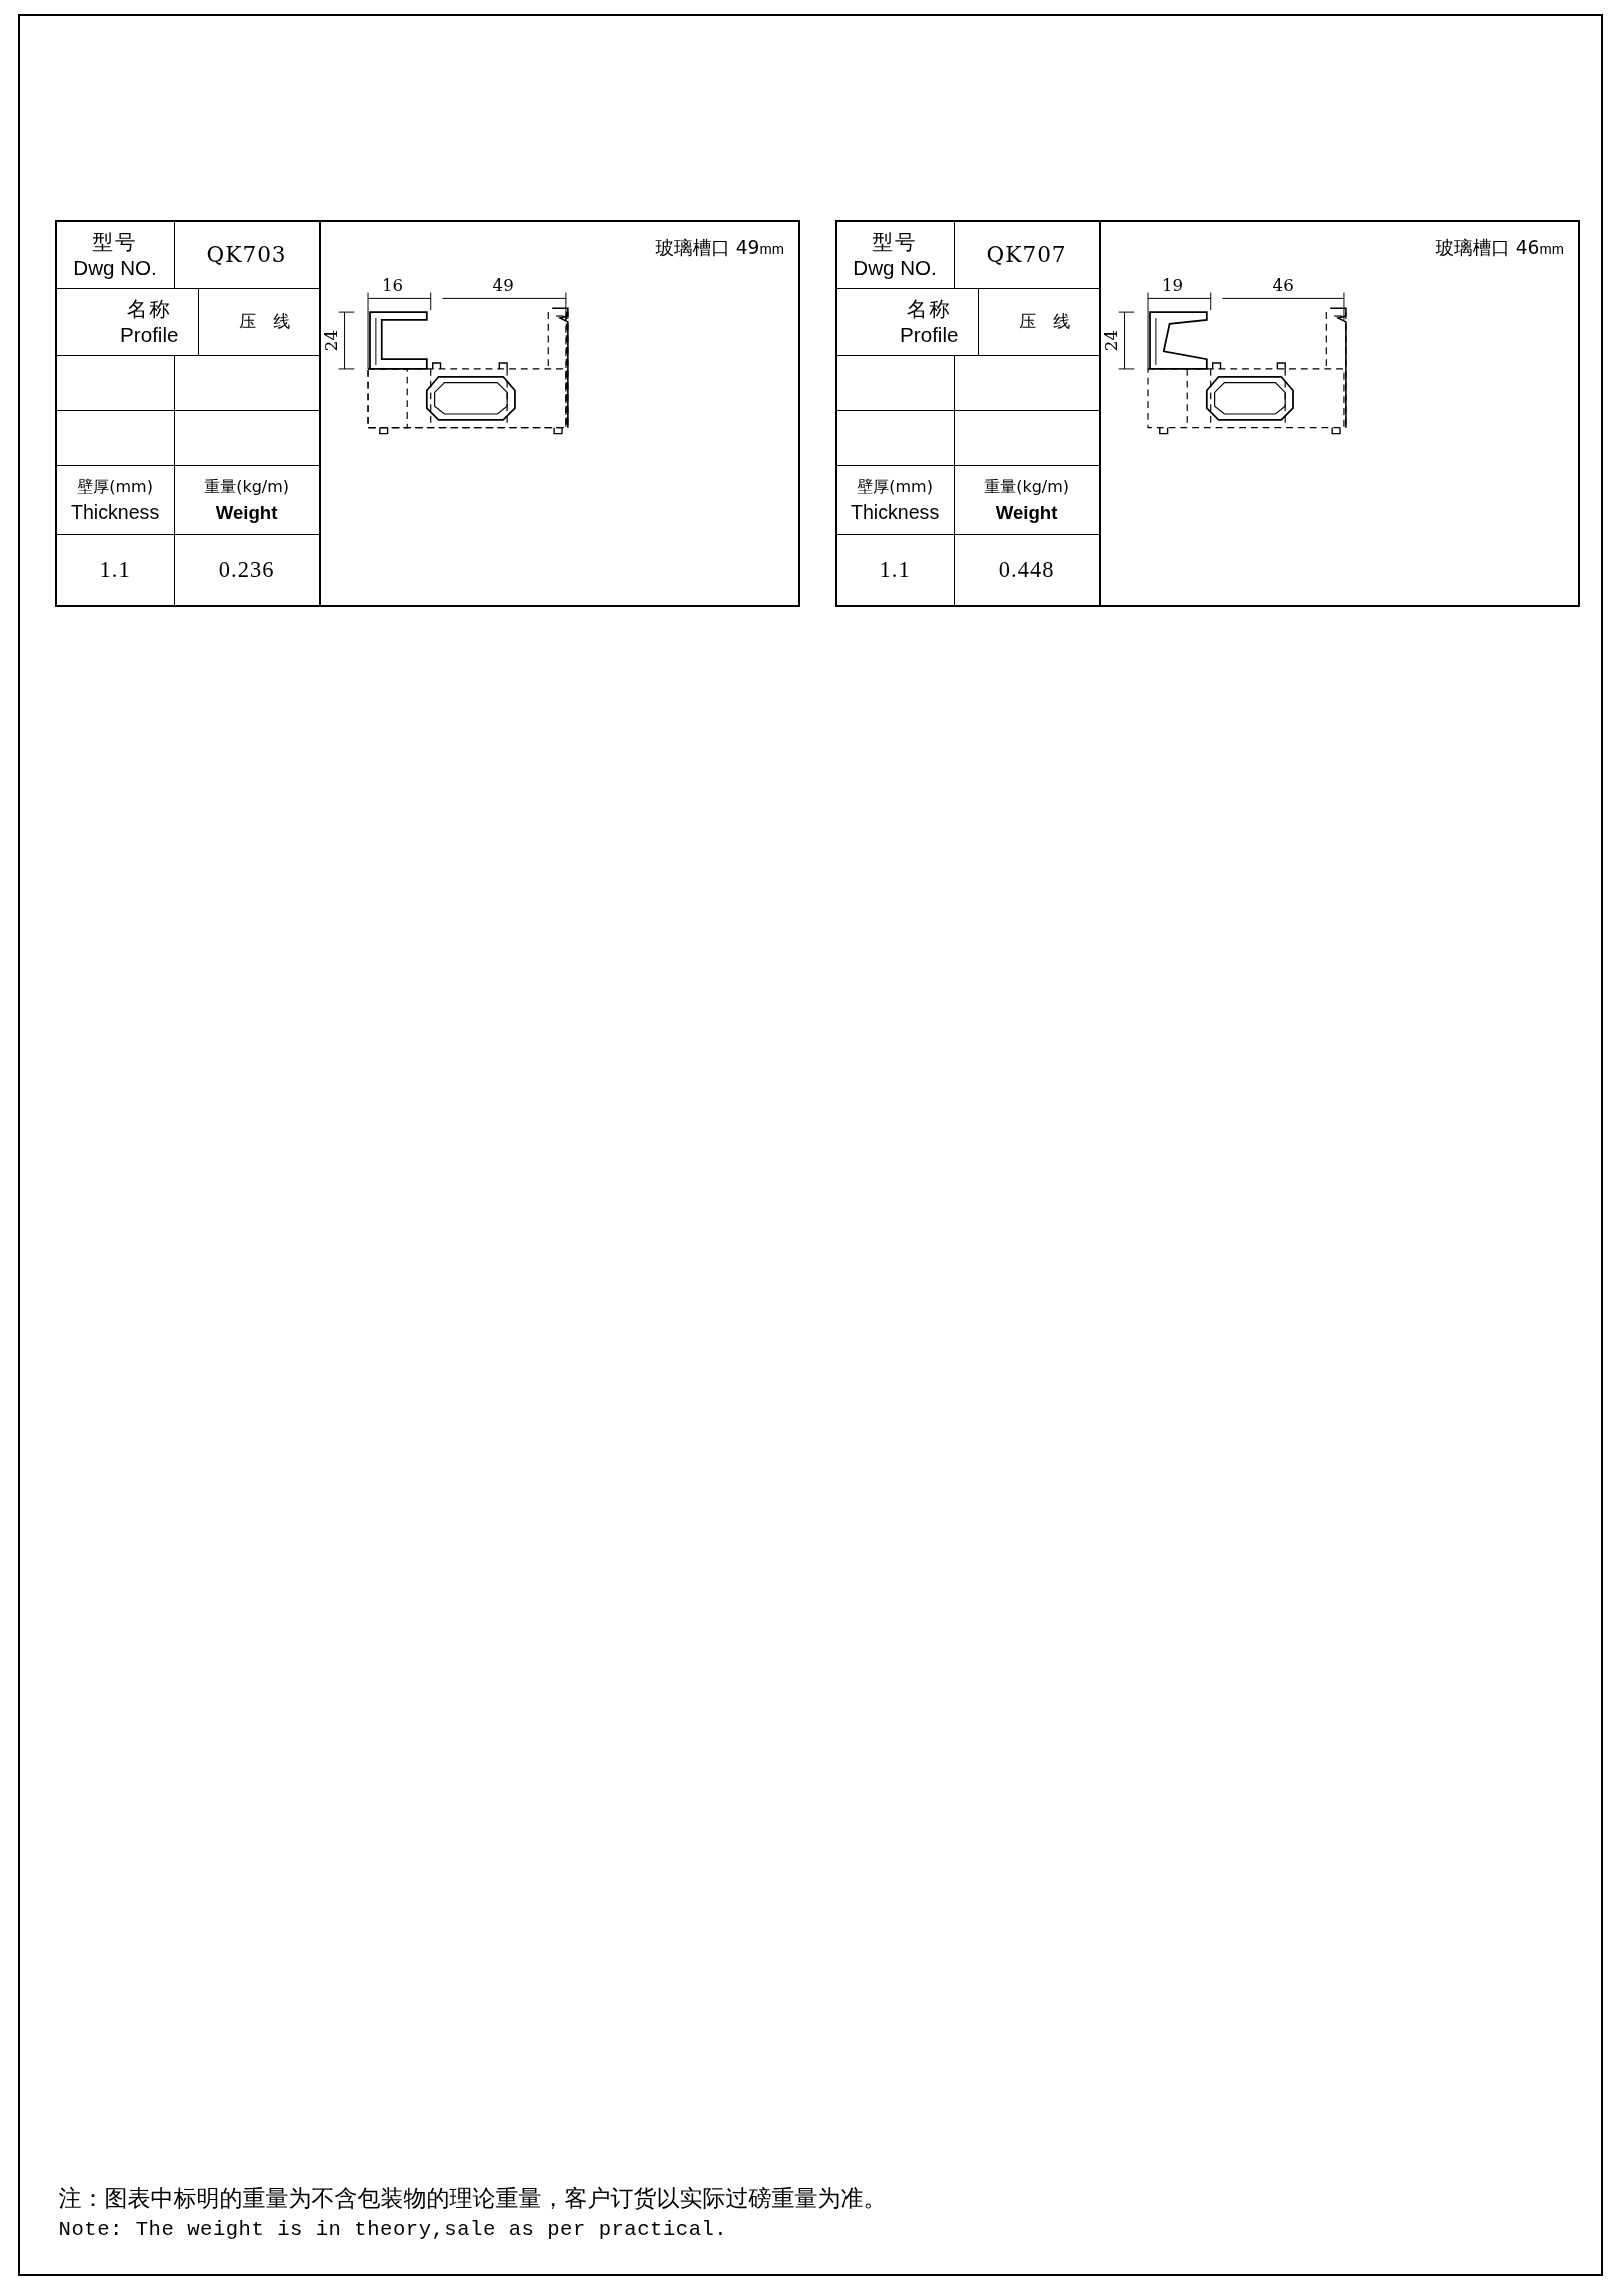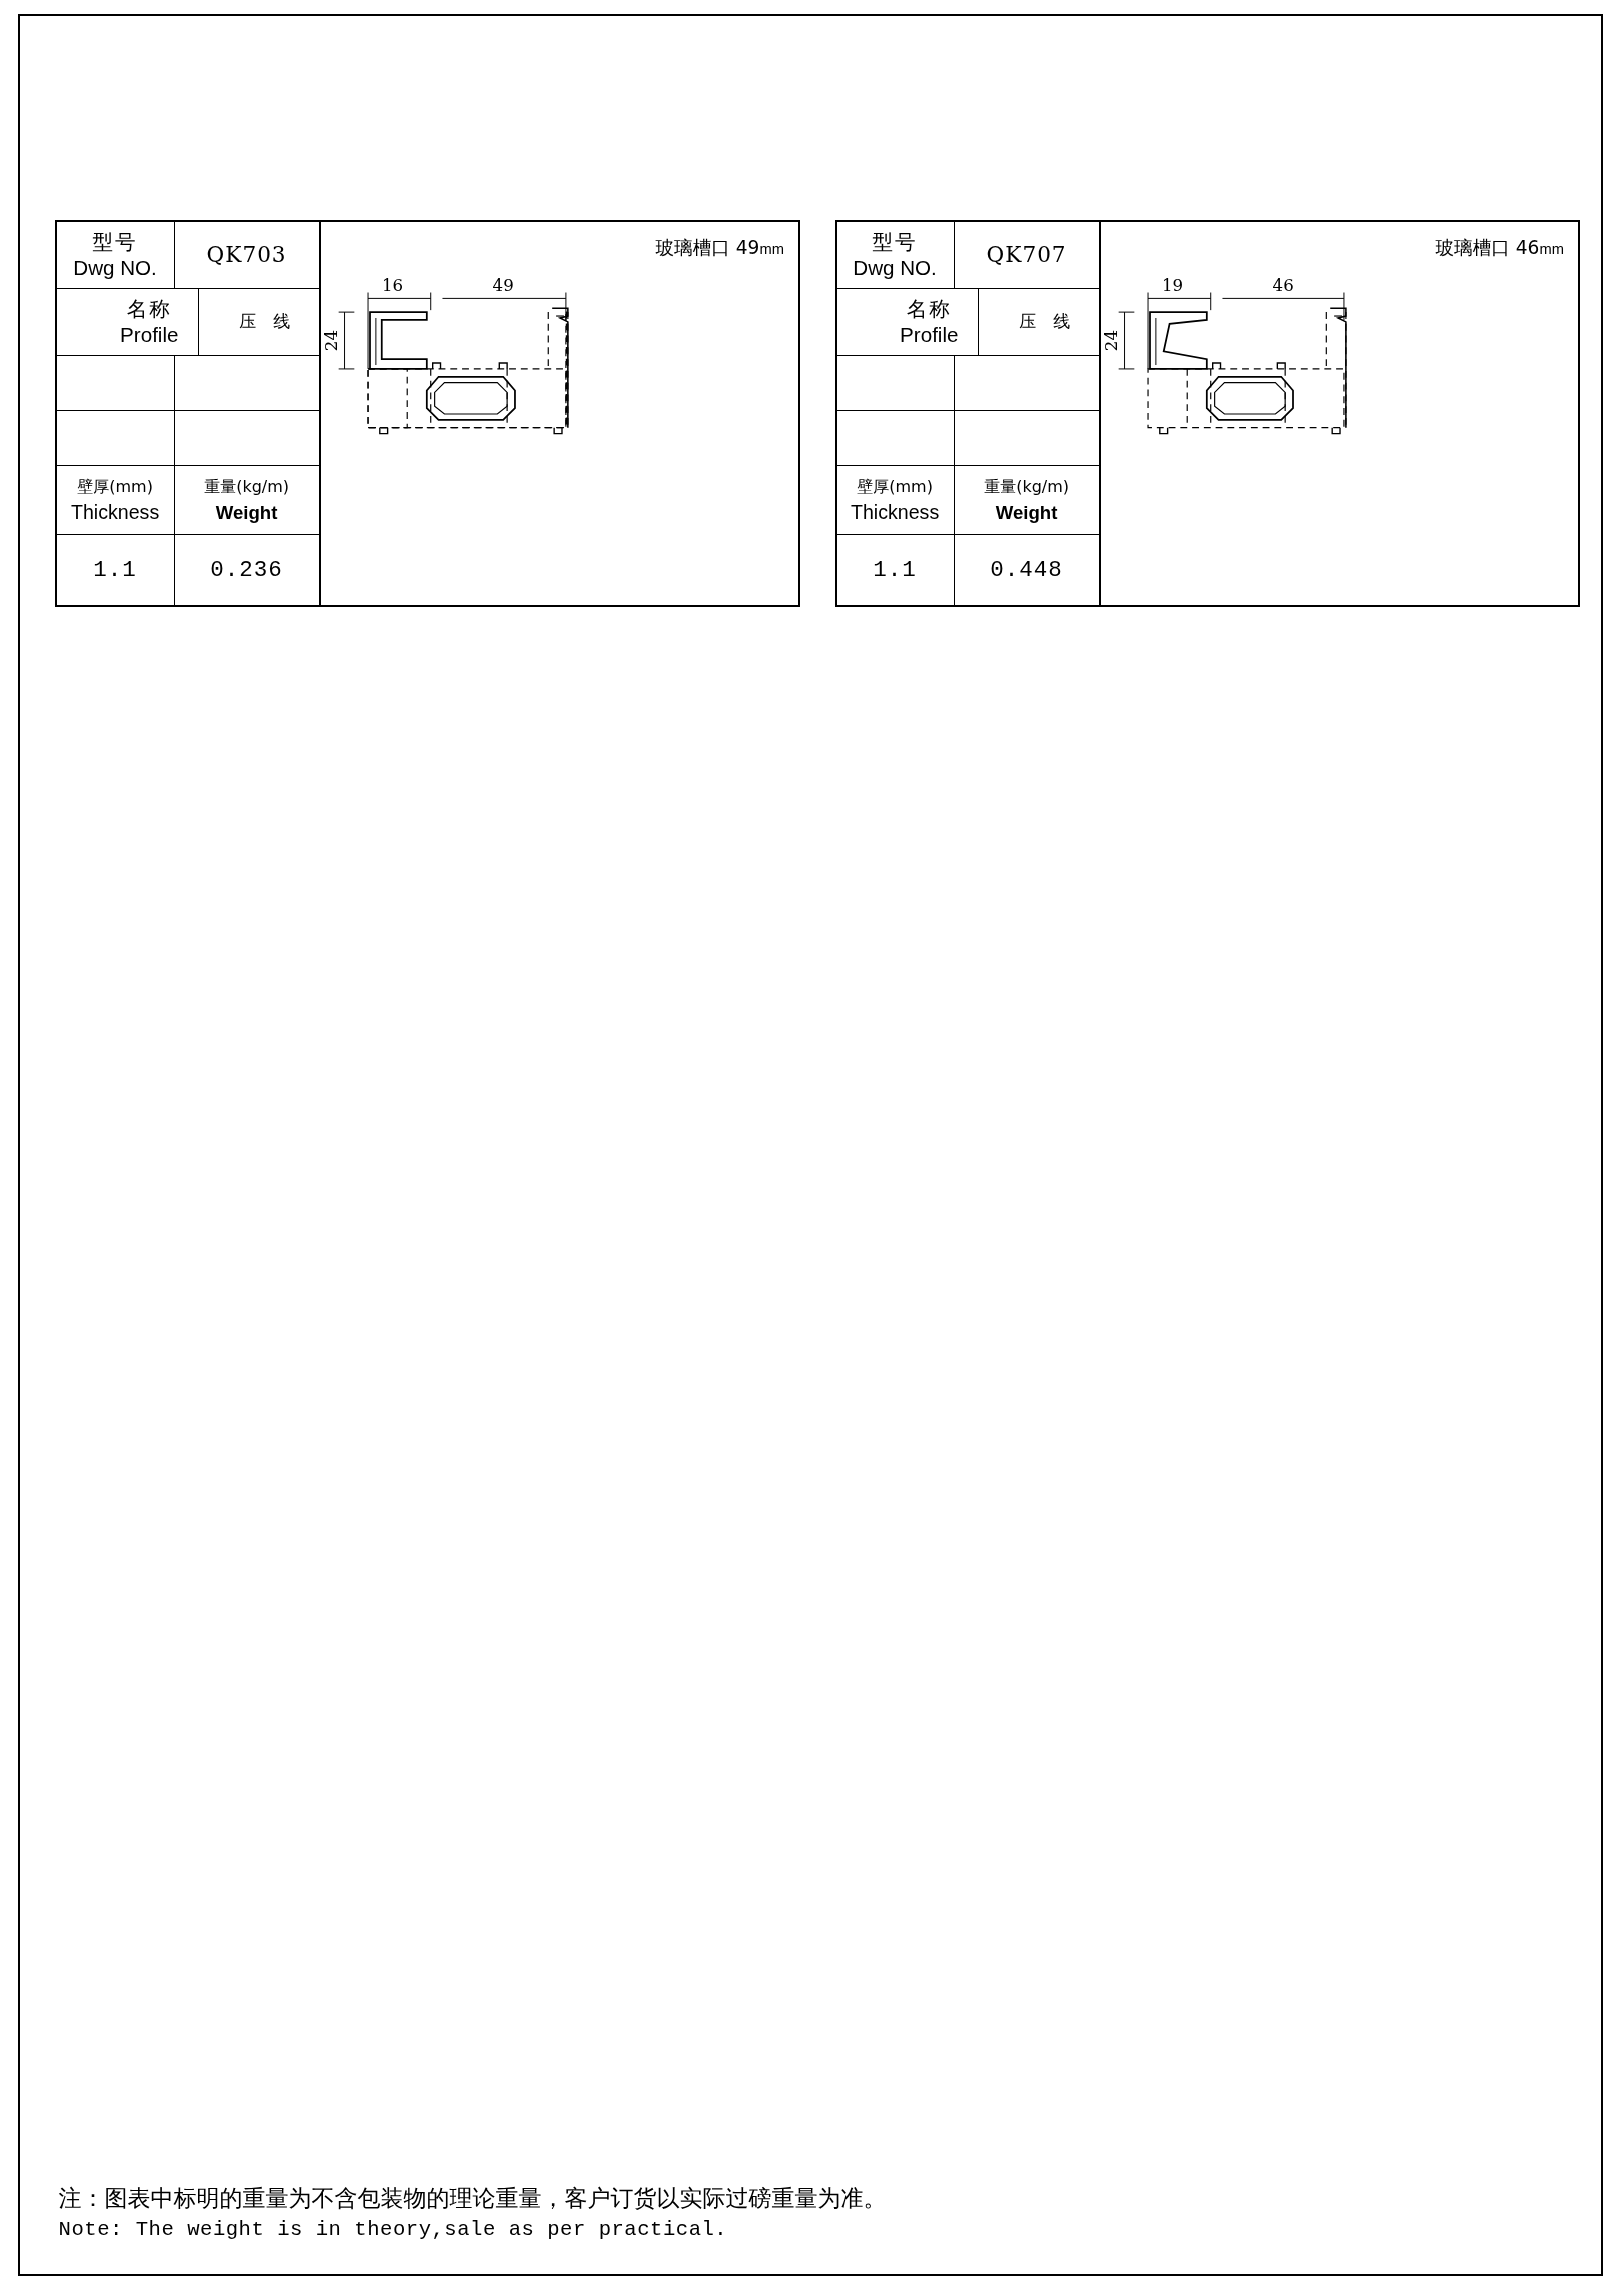--- a/index.html
+++ b/index.html
@@ -208,21 +208,21 @@
   }
   .en-lbl.small {
     font-size: 18.6px;
     font-weight: bold;
   }
   .en-lbl.small2 {
     font-size: 19.6px;
   }
   .val-num {
     font-size: 22.5px;
-    font-family: Liberation Mono, monospace;
+    font-family: Liberation Serif, serif;
     letter-spacing: 1px;
   }
   .drawing-area {
     position: absolute;
     left: 264px;
     top: 0;
     right: 0;
     bottom: 0;
   }
   .groove-note {

